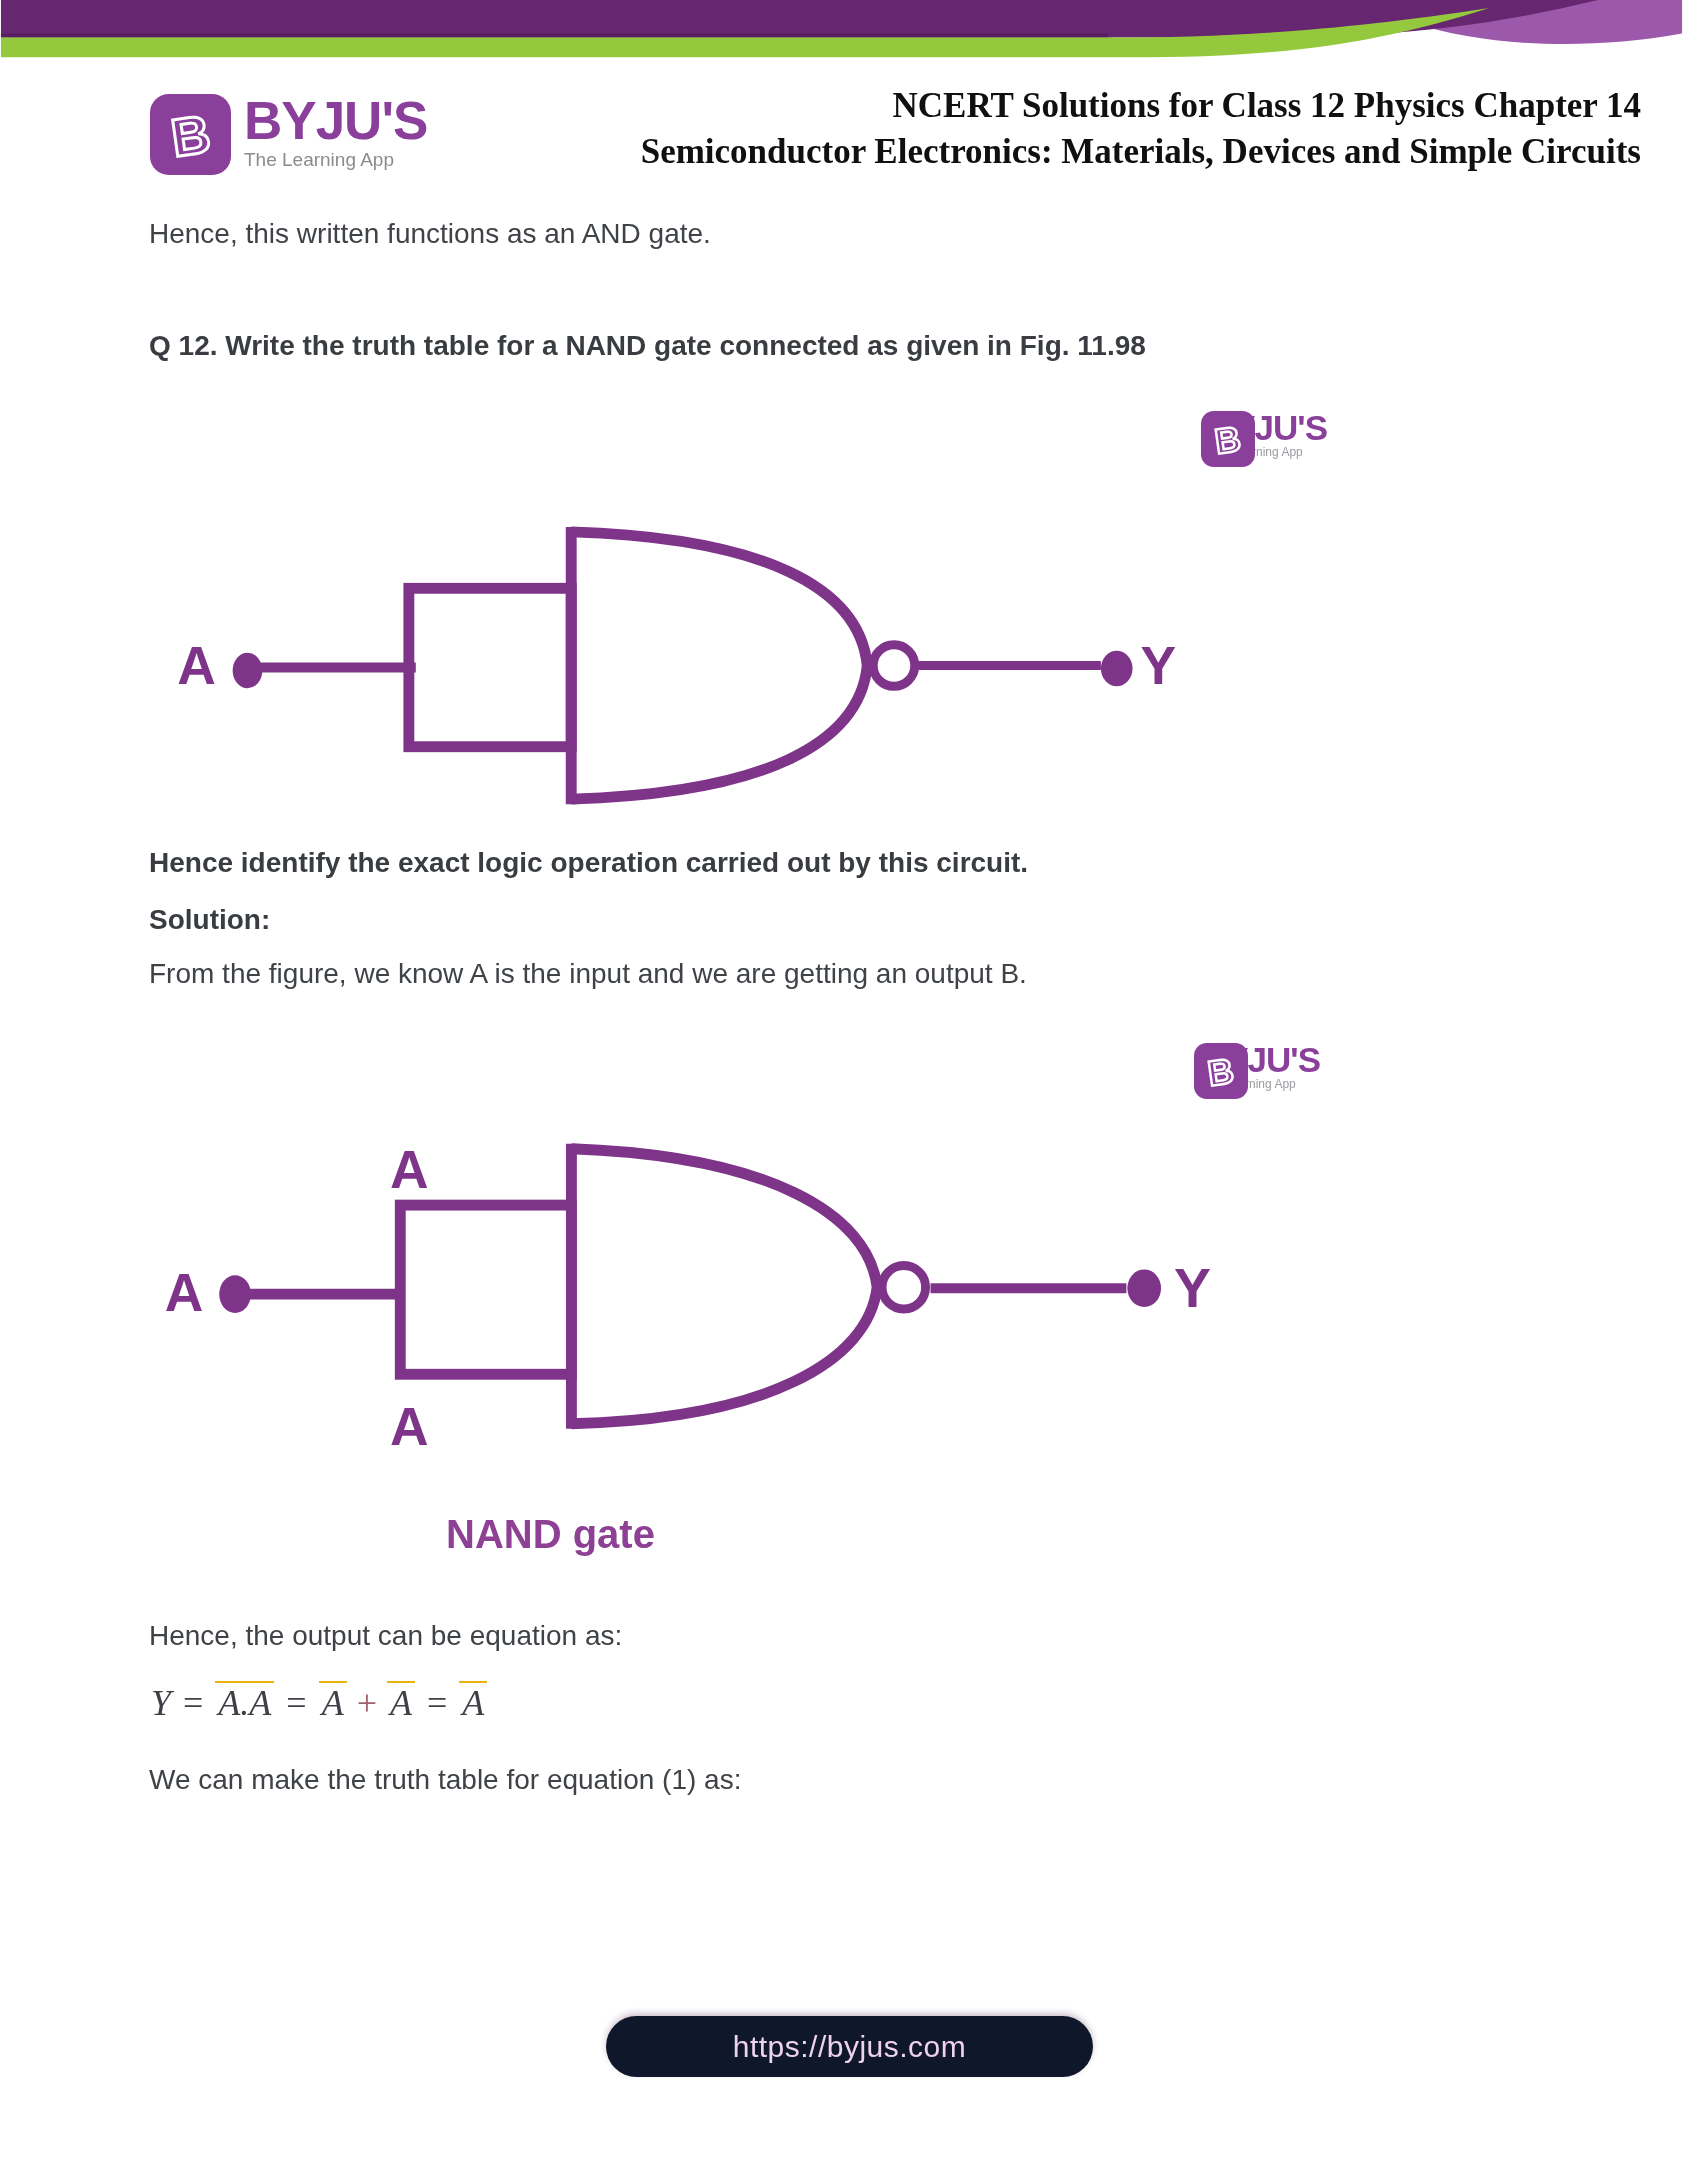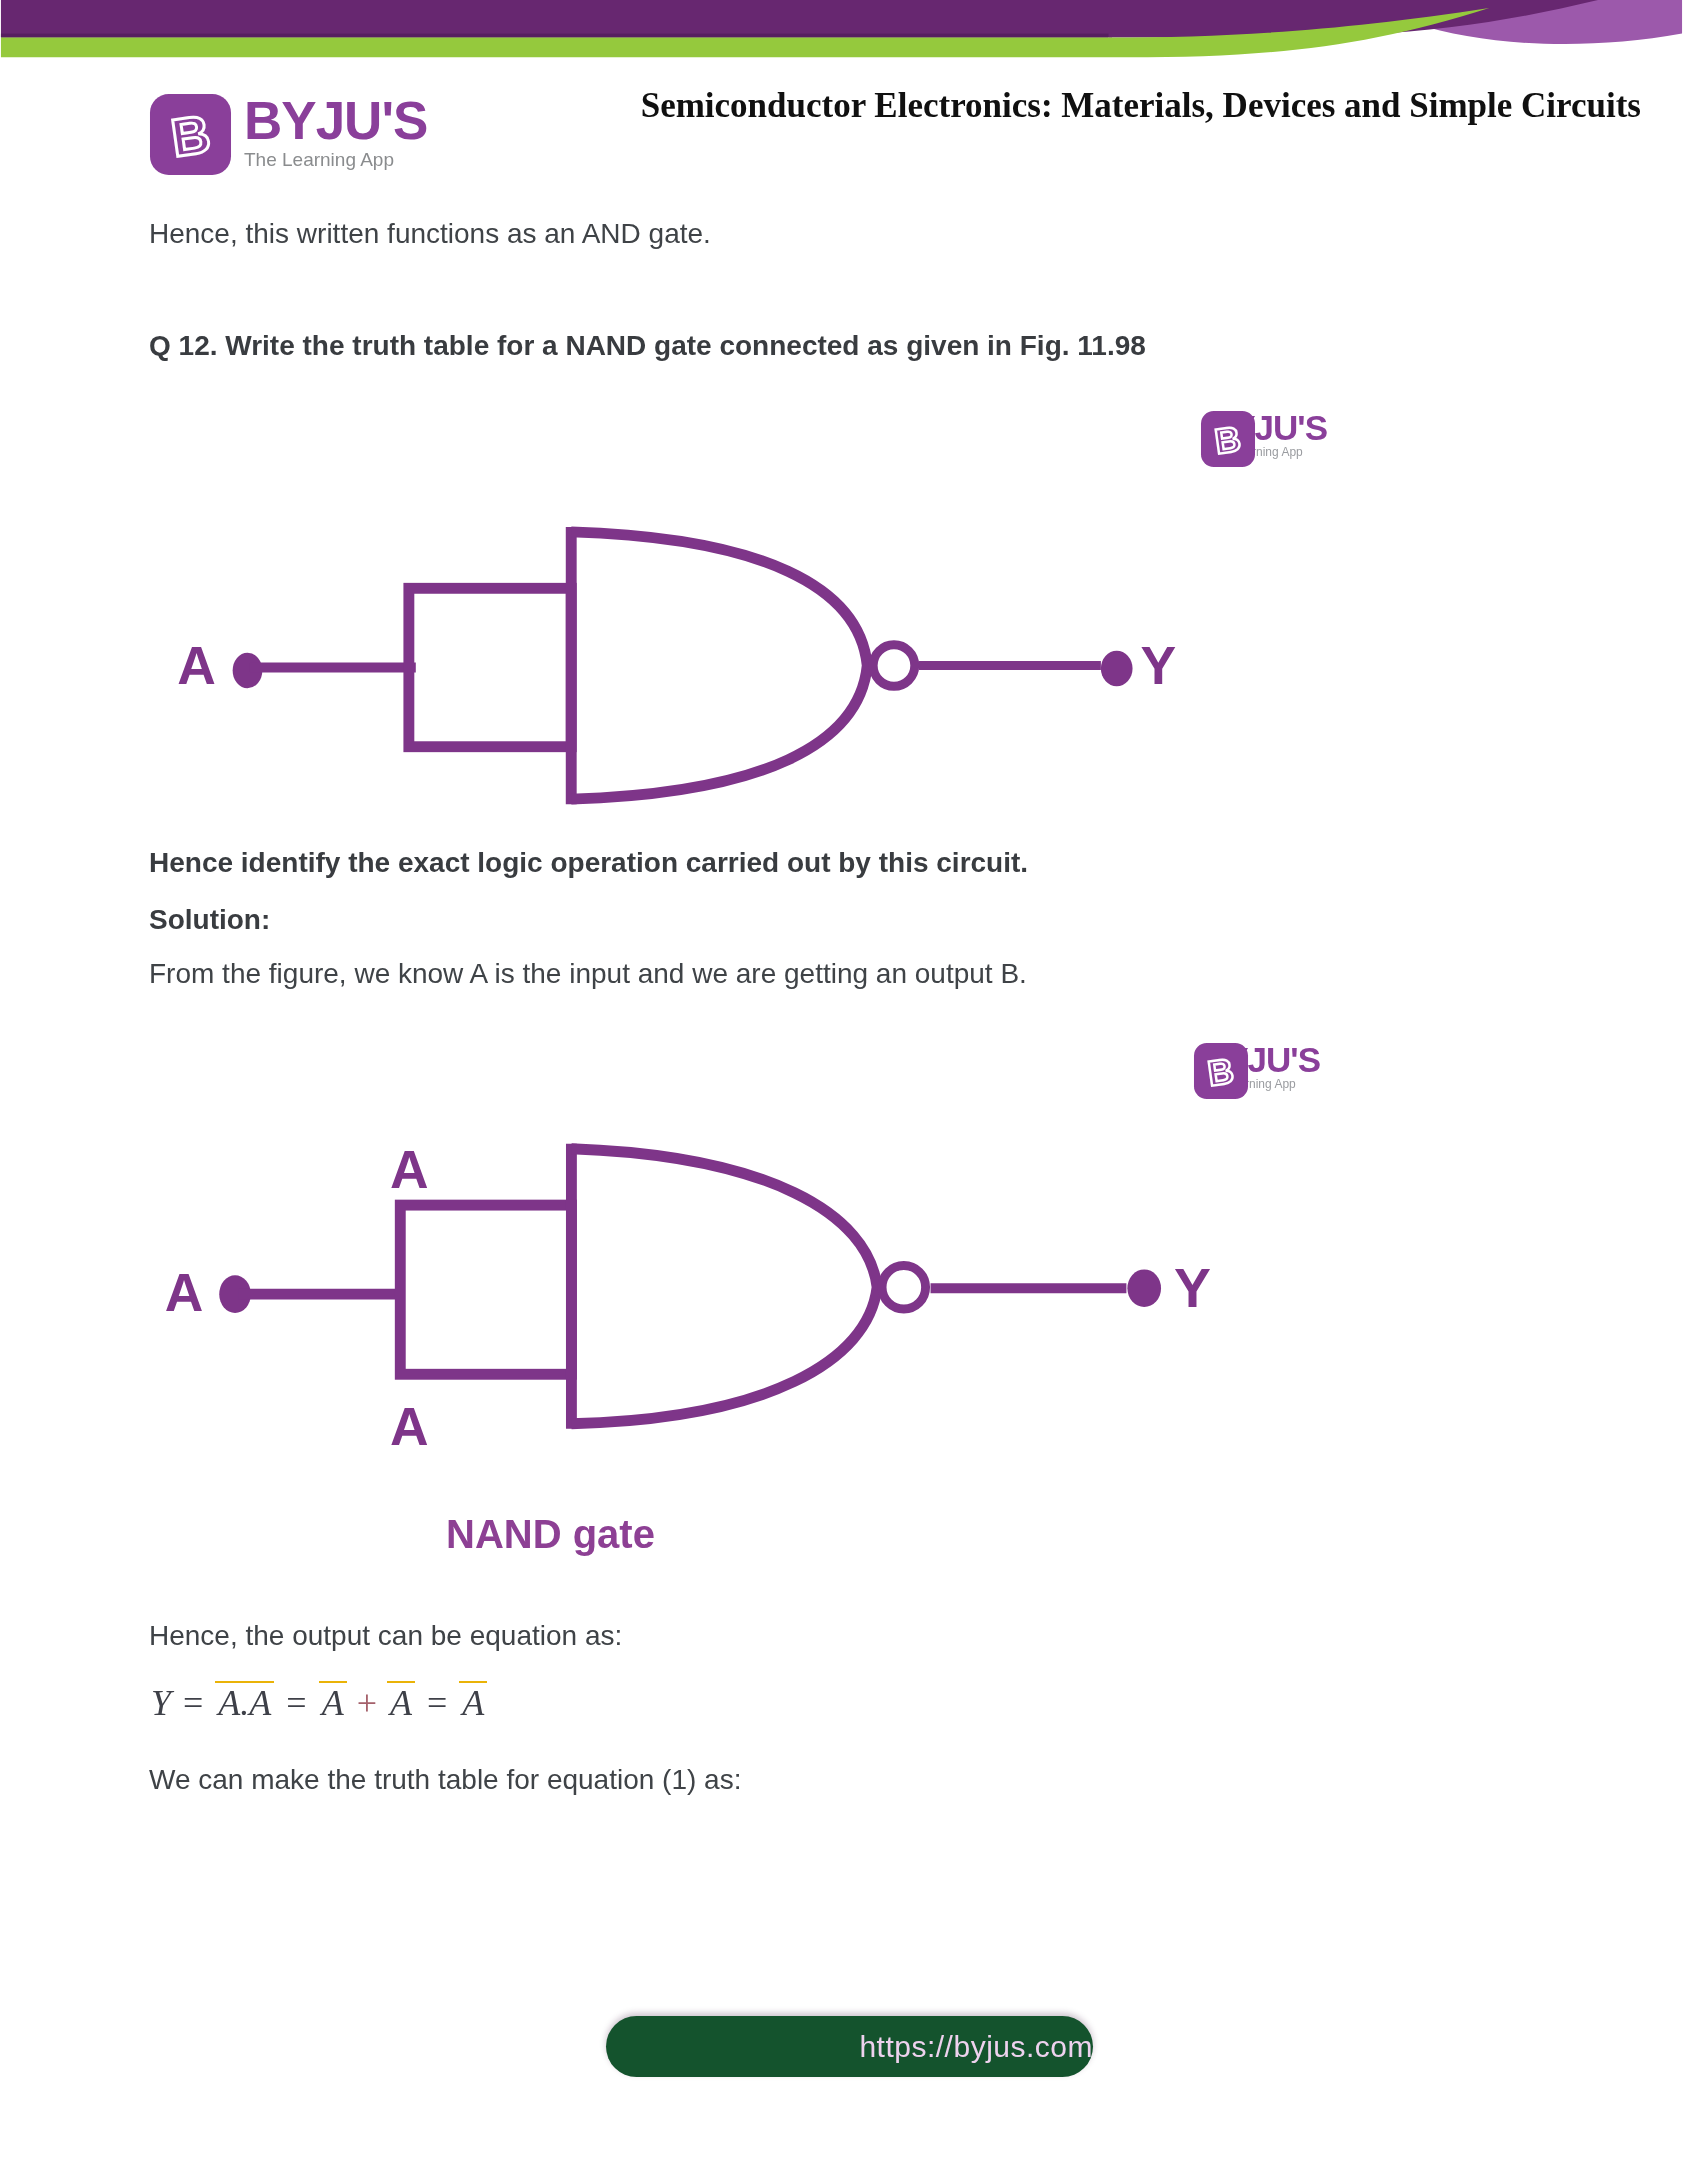--- a/index.html
+++ b/index.html
@@ -39,22 +39,22 @@
   
   .equation{position:absolute;left:151px;top:1681px;display:flex;align-items:baseline;
             font-family:"Liberation Serif", serif;font-style:italic;font-size:36px;color:#3e4048;}
   .equation span{display:inline-block;}
   .eq-op{margin:0 12px;font-style:normal;}
   .eq-plus{margin:0 10px;color:#a5616b;font-style:normal;}
   .bar{border-top:2px solid #eab308;padding:2px 3px 0 3px;line-height:1.05;}
 
   
   .footer-button{position:absolute;left:606px;top:2016px;width:487px;height:61px;
-                 background:#14532d;border-radius:31px;display:flex;align-items:center;
-                 justify-content:flex-end;text-decoration:none;box-shadow:0 -3px 6px rgba(60,20,60,0.25);}
+                 background:#0f172a;border-radius:31px;display:flex;align-items:center;
+                 justify-content:center;text-decoration:none;box-shadow:0 -3px 6px rgba(60,20,60,0.25);}
   .footer-button span{font-size:30px;color:#eed2ee;letter-spacing:0.5px;}
 </style>
 </head>
 <body>
 
 <div class="page">
 
   <svg class="bands" width="1683" height="89" viewBox="0 0 1700 90">
     <path fill="#9c59ab" d="M1380,0 H1700 V34 C1600,52 1500,46 1430,24 C1415,15 1395,6 1380,0 Z"></path>
     <path fill="#672770" d="M0,0 L1615,0 C1540,18 1470,30 1380,35 C1280,40 1150,38 1080,38 L0,38 Z"></path>
@@ -67,20 +67,21 @@
       <rect x="1" y="1" width="82" height="82" rx="19" fill="#8a3f9a"></rect>
       <text x="42" y="62" text-anchor="middle" font-size="54" font-weight="bold" font-family="Liberation Sans, sans-serif" fill="none" stroke="#ffffff" stroke-width="3" transform="rotate(-8 42 42)">B</text>
     </svg>
     <div class="logo-text">
       <div class="logo-brand">BYJU'S</div>
       <div class="logo-tagline">The Learning App</div>
     </div>
   </div>
 
   <div class="title">
+    <div>NCERT Solutions for Class 12 Physics Chapter 14</div>
     <div>Semiconductor Electronics: Materials, Devices and Simple Circuits</div>
   </div>
 
   <p class="para" style="top:218px">Hence, this written functions as an AND gate.</p>
   <p class="para bold" style="top:330px">Q 12. Write the truth table for a NAND gate connected as given in Fig. 11.98</p>
 
   <div class="figure" style="top:396px;height:446px">
     <svg width="1683" height="446" viewBox="0 0 1700 450">
       <text x="218" y="291" text-anchor="end" font-size="54" font-weight="bold" fill="#7e3589" font-family="Liberation Sans, sans-serif">A</text>
       <ellipse cx="250" cy="277" rx="15" ry="18" fill="#7e3589"></ellipse>

